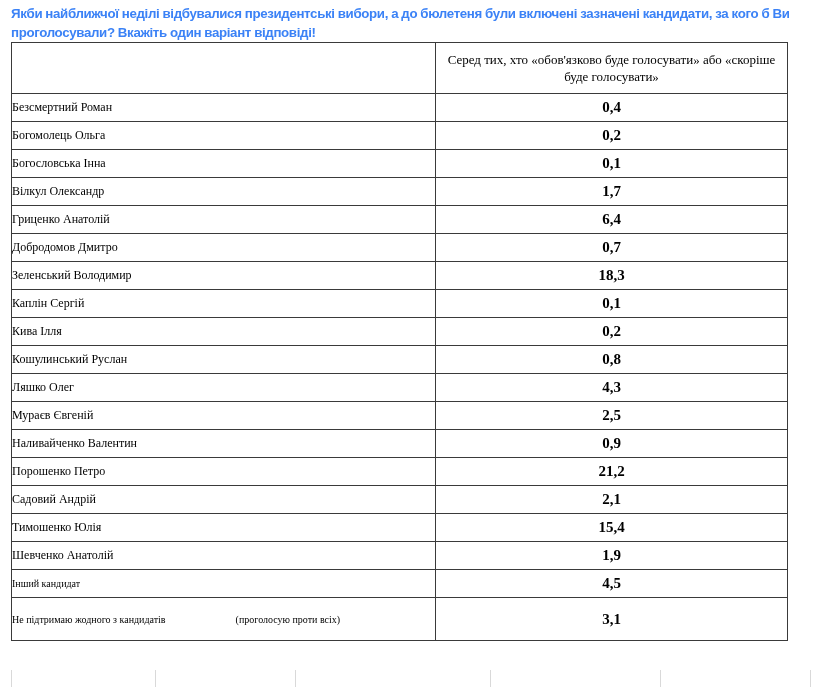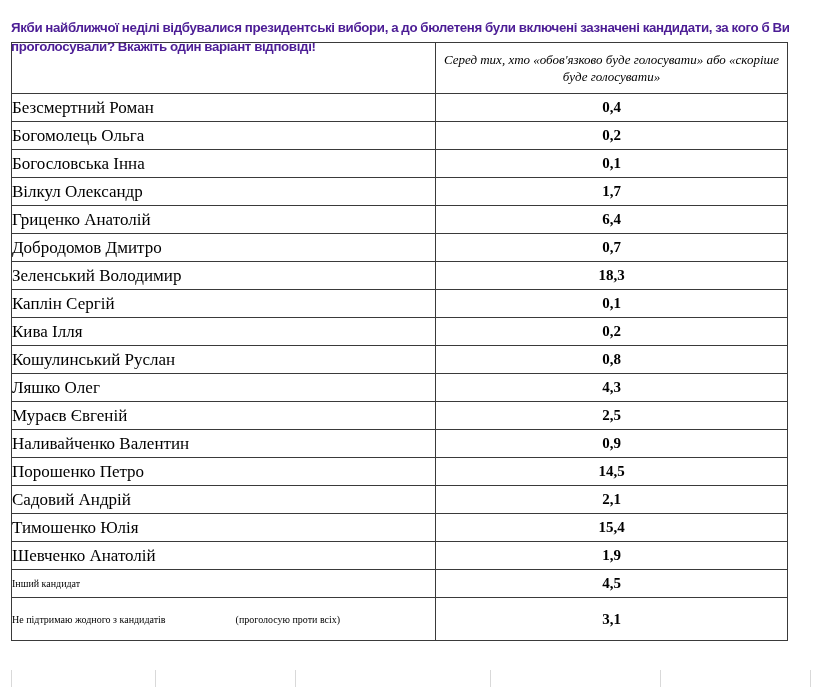--- a/index.html
+++ b/index.html
@@ -13,28 +13,28 @@
     position: relative;
     overflow: hidden;
     font-family: "Liberation Serif", "DejaVu Serif", serif;
     color: #000000;
   }
 
   
   .question {
     position: absolute;
     left: 11px;
-    top: 18px;
+    top: 4px;
     width: 790px;
     font-family: "Liberation Sans", "DejaVu Sans", sans-serif;
     font-weight: bold;
     font-size: 13.3px;
     line-height: 19px;
     letter-spacing: -0.35px;
-    color: #4c1d95;
+    color: #3b82f6;
     word-spacing: -0.2px;
   }
 
   
   .poll-table {
     position: absolute;
     left: 11px;
     top: 42px;
     width: 776px;
     border-collapse: collapse;
@@ -45,31 +45,30 @@
     padding: 0;
     vertical-align: middle;
   }
   .col-name  { width: 424px; }
   .col-value { width: 352px; }
 
   .hdr-blank { height: 50px; }
   .hdr-value {
     height: 50px;
     text-align: center;
-    font-style: italic;
     font-weight: normal;
     font-size: 13px;
     line-height: 17px;
     padding: 0 22px;
     font-family: "Liberation Serif", "DejaVu Serif", serif;
   }
 
   .r-name {
     height: 27px;
-    font-size: 17px;
+    font-size: 12px;
     padding: 0 0 0 9px;
     line-height: 19px;
     white-space: nowrap;
   }
   .r-value {
     height: 27px;
     text-align: center;
     font-size: 15px;
     line-height: 19px;
     font-weight: bold;
@@ -178,21 +177,21 @@
     <tr>
       <td class="r-name">Мураєв Євгеній</td>
       <td class="r-value">2,5</td>
     </tr>
     <tr>
       <td class="r-name">Наливайченко Валентин</td>
       <td class="r-value">0,9</td>
     </tr>
     <tr>
       <td class="r-name">Порошенко Петро</td>
-      <td class="r-value">14,5</td>
+      <td class="r-value">21,2</td>
     </tr>
     <tr>
       <td class="r-name">Садовий Андрій</td>
       <td class="r-value">2,1</td>
     </tr>
     <tr>
       <td class="r-name">Тимошенко Юлія</td>
       <td class="r-value">15,4</td>
     </tr>
     <tr>

